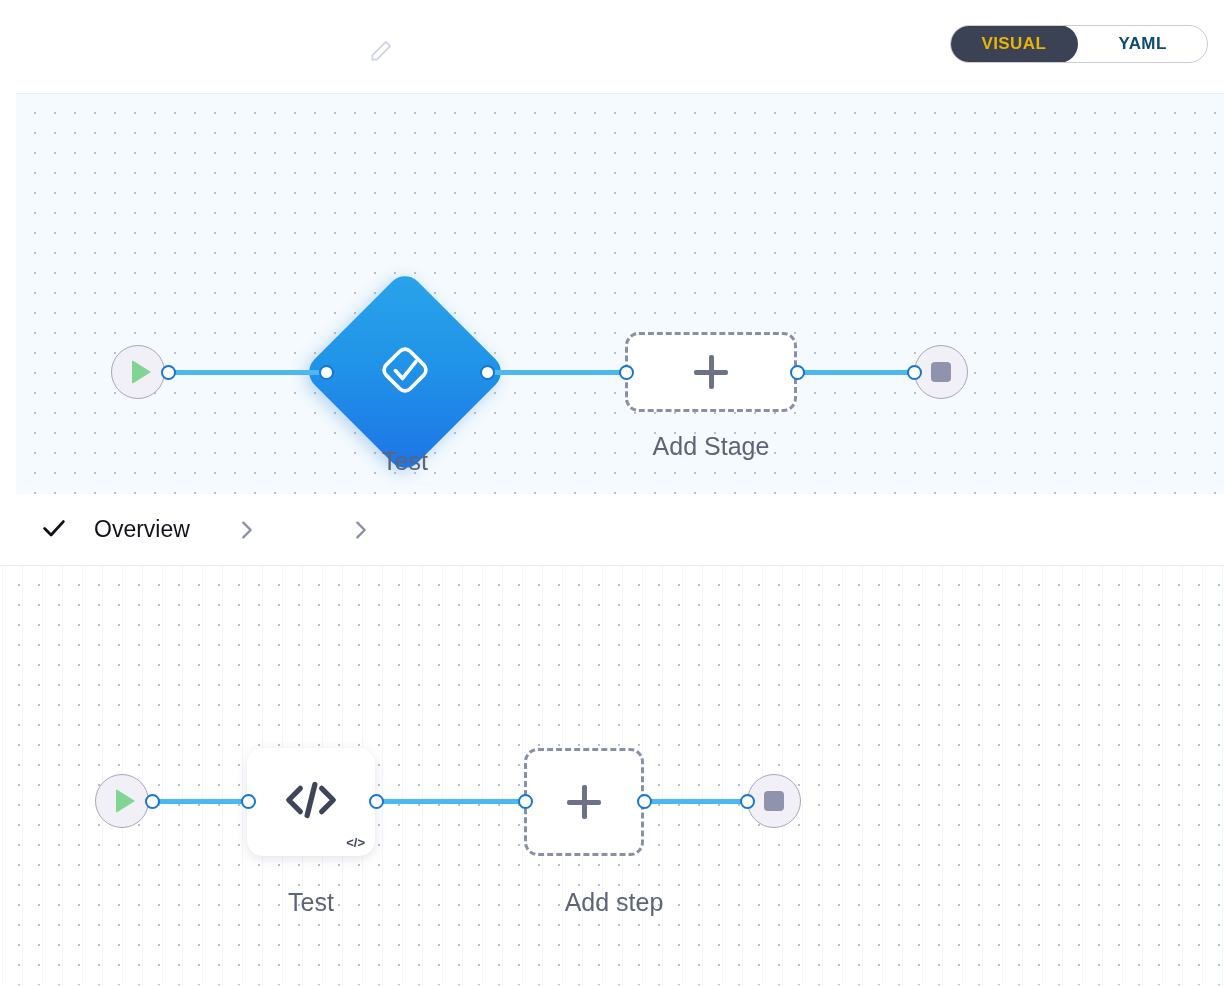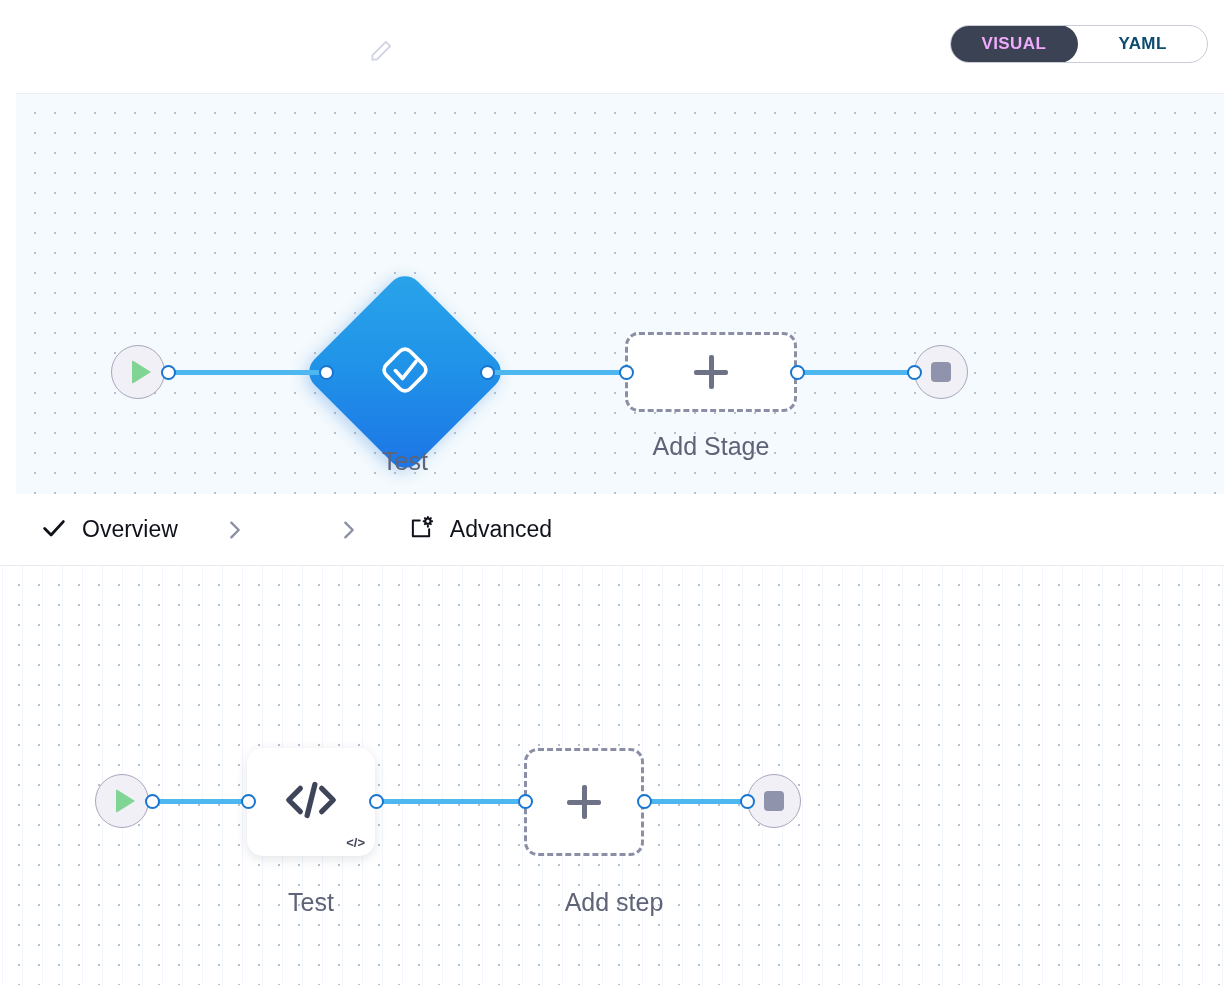--- a/index.html
+++ b/index.html
@@ -53,21 +53,21 @@
     justify-content: center;
     font-size: 17px;
     font-weight: bold;
     letter-spacing: 0.4px;
     color: #0c4a6e;
     cursor: pointer;
     user-select: none;
   }
   .toggle-opt.active {
     background: #3b4254;
-    color: #f0abfc;
+    color: #eab308;
     border-radius: 19px;
     margin: -1.5px 0 -1.5px -1.5px;
     height: 38px;
   }
 
   
   .canvas {
     position: relative;
     width: 100%;
     overflow: hidden;
@@ -200,21 +200,21 @@
     height: 72px;
     background: #ffffff;
     display: flex;
     align-items: center;
     padding-left: 40px;
     border-bottom: 1px solid #e9ebf0;
   }
   .tab {
     display: flex;
     align-items: center;
-    gap: 14px;
+    gap: 26px;
     height: 72px;
     cursor: pointer;
     position: relative;
   }
   .tab-label {
     font-size: 23px;
     color: #10121a;
   }
   .tab.active .tab-label { font-weight: bold; }
   .tab.active::after {
@@ -316,30 +316,20 @@
     </svg>
   </span>
 
 
   <span class="tab-sep">
     <svg width="22" height="30" viewBox="0 0 24 24" fill="none" stroke="#8b90a3" stroke-width="2.6" stroke-linecap="round" stroke-linejoin="round">
       <path d="M8 4l8 8-8 8"></path>
     </svg>
   </span>
 
-  <div class="tab">
-    <span>
-      <svg width="30" height="30" viewBox="0 0 24 24" fill="none" stroke="#10121a" stroke-width="1.6" stroke-linecap="round" stroke-linejoin="round">
-        <path d="M18.5 13v5.5h-13V6h5.5"></path>
-        <circle cx="17.5" cy="6.5" r="2.1"></circle>
-        <path d="M17.5 3.1v1M17.5 9.9v1M14.1 6.5h1M19.9 6.5h1M15.1 4.1l.7.7M19.2 8.2l.7.7M19.9 4.1l-.7.7M15.8 8.2l-.7.7"></path>
-      </svg>
-    </span>
-    <span class="tab-label">Advanced</span>
-  </div>
 </div>
 
 <div class="canvas canvas-steps">
 
   <div class="node" style="left:95px; top:208px;">
     <div class="endpoint-circle">
       <div class="play-tri"></div>
     </div>
   </div>
   <div class="port" style="left:145px; top:228px;"></div>

